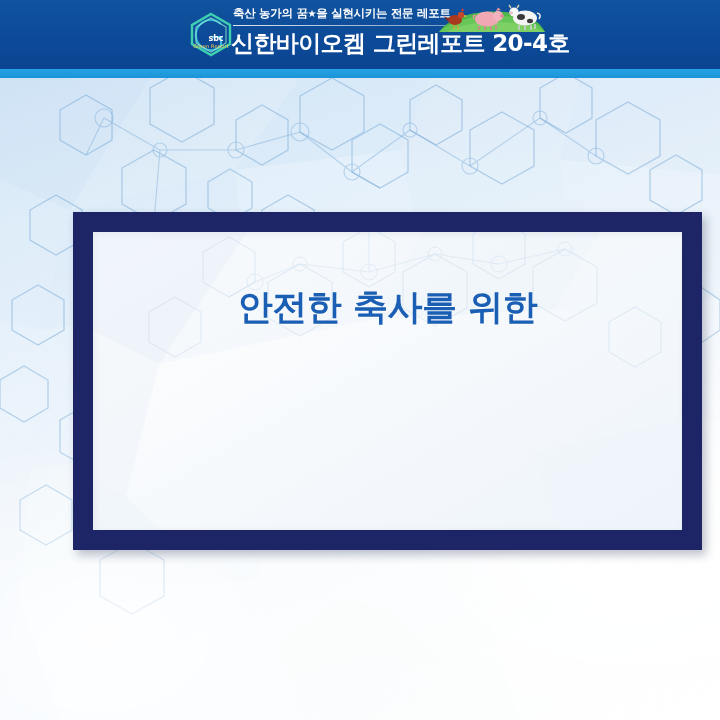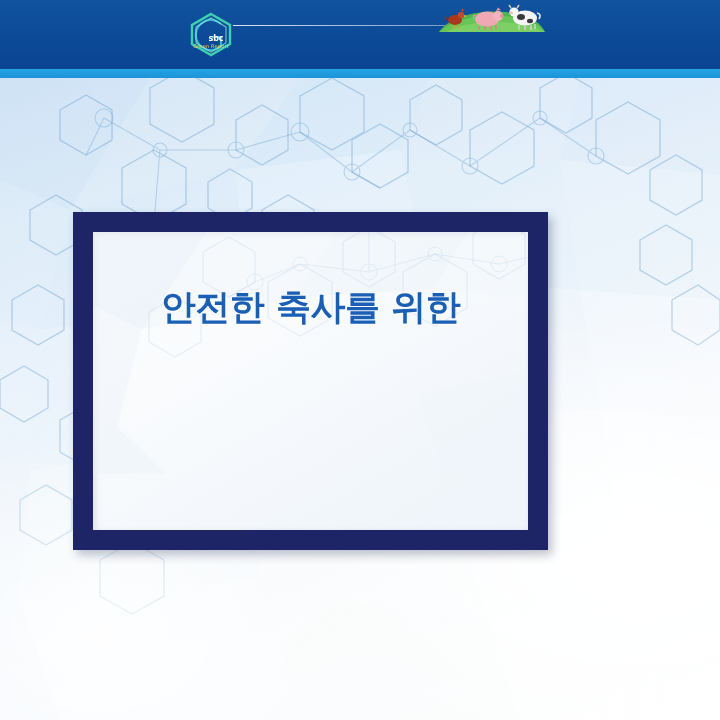--- a/index.html
+++ b/index.html
@@ -136,21 +136,21 @@
     top: 2px;
     width: 112px;
     height: 34px;
   }
 
   
   .frame {
     position: absolute;
     left: 73px;
     top: 212px;
-    width: 475px;
+    width: 629px;
     height: 338px;
     background: #1d2566;
     box-shadow: 4px 5px 9px rgba(40,50,80,0.30);
   }
   .frame-inner {
     position: absolute;
     left: 20px;
     top: 20px;
     right: 20px;
     bottom: 20px;
@@ -287,23 +287,27 @@
         <g fill="none" stroke="#35b6d8" stroke-width="2.2">
           <path d="M36 14 A15 15 0 1 0 36 36 L36 27 L27 27"></path>
         </g>
         <g fill="none" stroke="#8fe8d0" stroke-width="1.1" opacity="0.8">
           <polygon points="26,8 41,17 41,33 26,42 11,33 11,17"></polygon>
         </g>
         <text x="31" y="31" font-size="8" font-weight="bold" fill="#ffffff" font-family="DejaVu Sans, sans-serif" text-anchor="middle">sbc</text>
       </svg>
       <div class="logo-caption">Green Report</div>
 
+      <div class="tagline">
+        <span>축산 농가의 꿈</span><span class="star">★</span><span>을 실현시키는 전문 레포트</span>
+      </div>
 
       <div class="rule"></div>
 
+      <div class="maintitle">신한바이오켐 그린레포트 20-4호</div>
 
       <svg class="farm" viewBox="0 0 112 34">
         <path d="M6 30 C20 10, 60 6, 86 12 C100 15, 108 22, 112 30 Z" fill="#4cb64c"></path>
         <path d="M6 30 C24 14, 58 11, 88 16 C100 19, 107 24, 112 30 Z" fill="#6cc95a" opacity="0.85"></path>
         <path d="M14 30 C30 20, 62 18, 90 22 L112 30 Z" fill="#8ed96f" opacity="0.55"></path>
 
         <g>
           <ellipse cx="22" cy="18" rx="7" ry="5" fill="#a8391e"></ellipse>
           <circle cx="28" cy="13" r="3.2" fill="#c4482a"></circle>
           <path d="M28 9 l1.5 -3 l1.5 3 z" fill="#e03b2c"></path>

